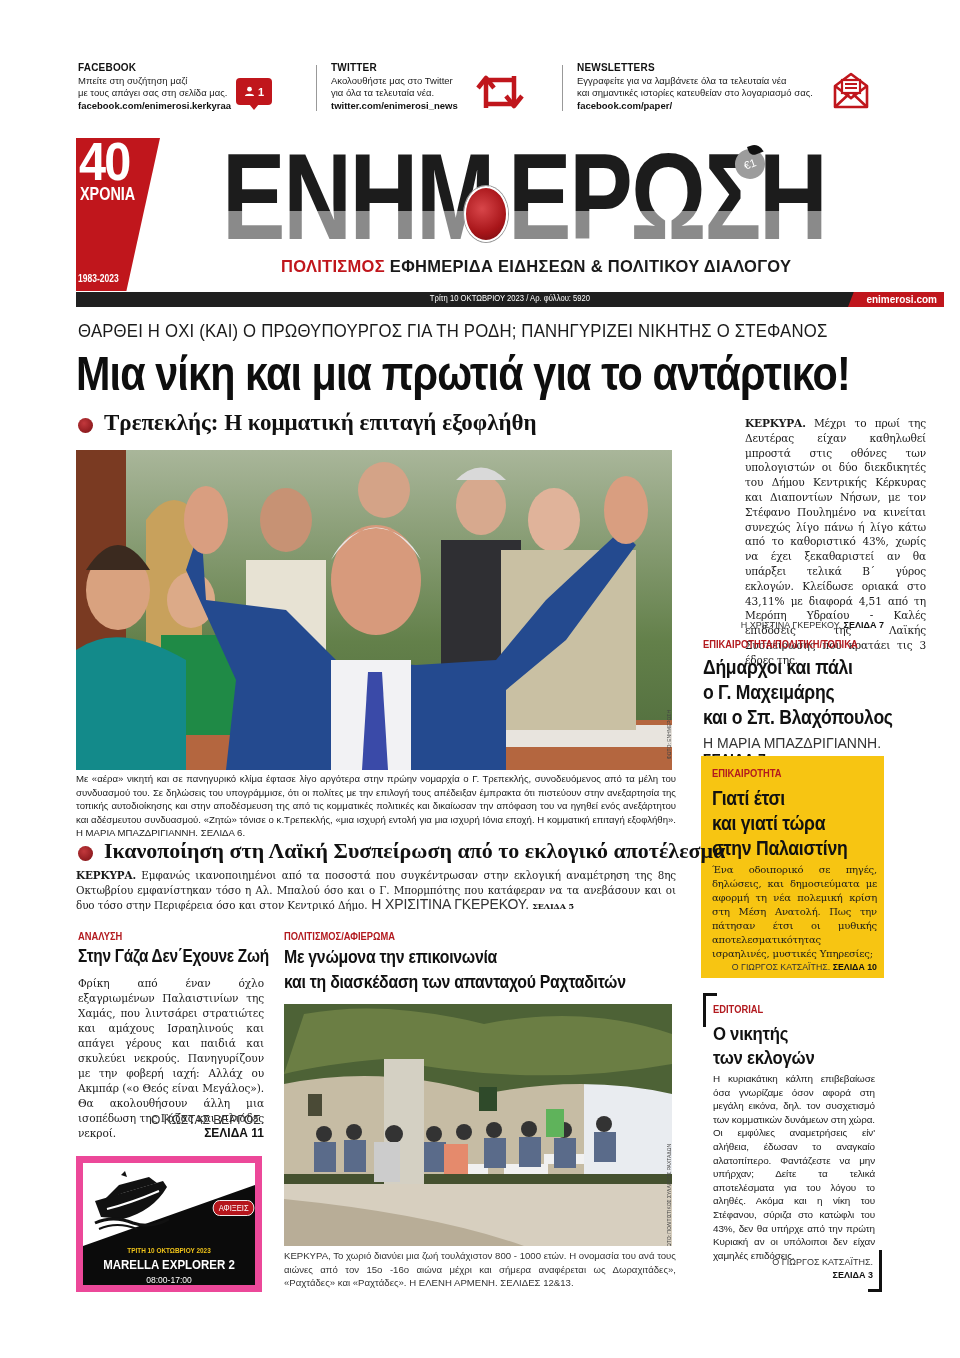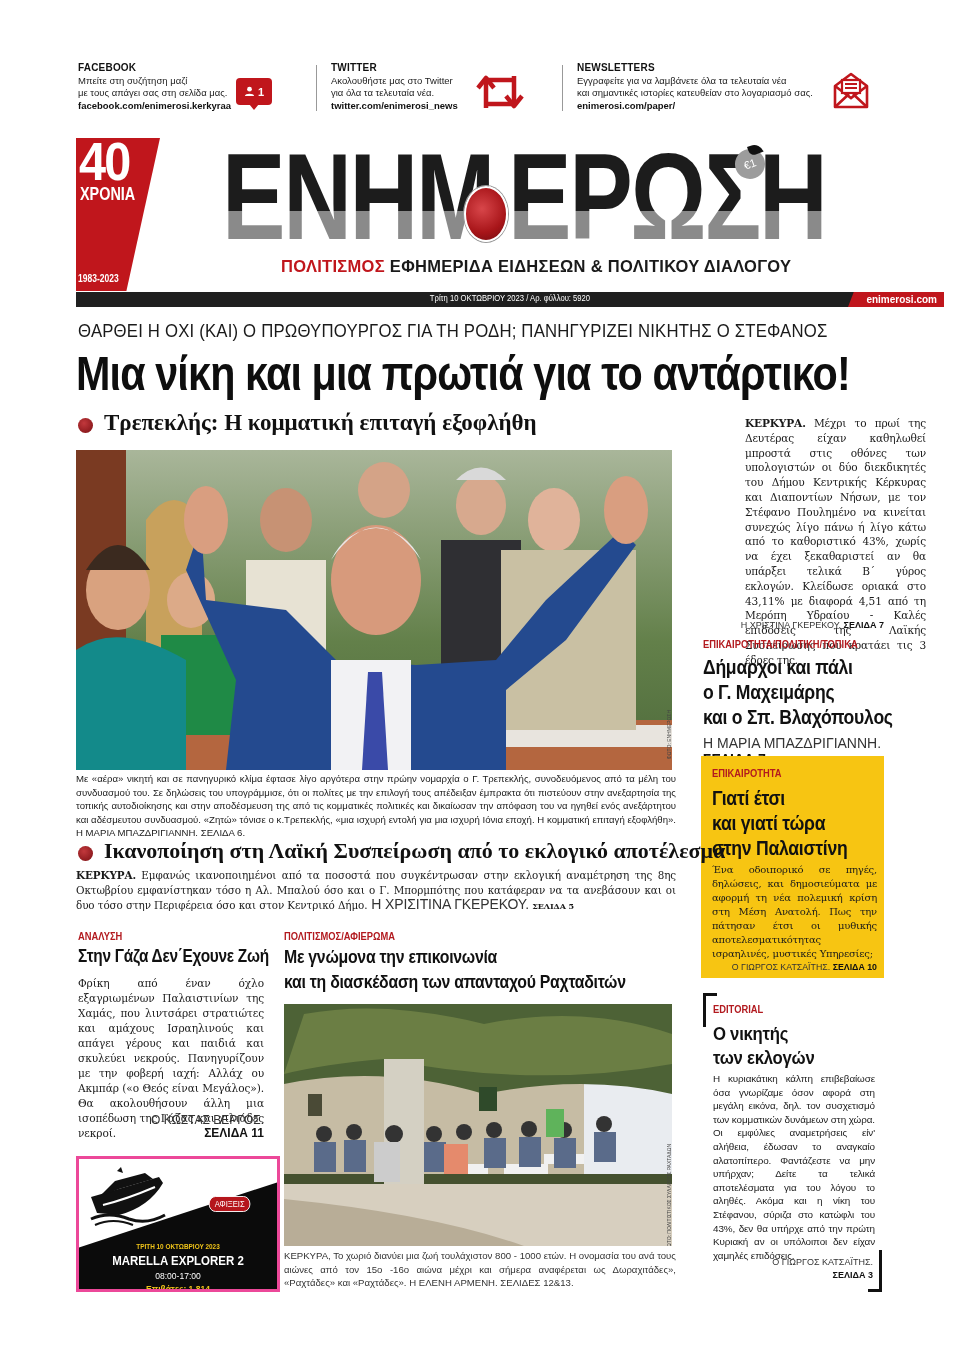--- a/index.html
+++ b/index.html
@@ -52,21 +52,21 @@
   .caption { position: absolute; font-size: 9.6px; line-height: 13.5px; color: #1a1a1a; text-align: justify; }
   .body-serif { position: absolute; font-family: "DejaVu Serif", serif; color: #1a1a1a; text-align: justify; }
   .byline { font-family: "Liberation Sans", sans-serif; color: #333; }
   .byline b { font-family: Liberation Sans, sans-serif; font-weight: bold; color: #111; }
 
   .section-label { position: absolute; font-size: 11px; font-weight: bold; color: #b21a1f; transform: scaleX(0.85); transform-origin: left; white-space: nowrap; }
   .sans-head { position: absolute; font-weight: bold; color: #111; letter-spacing: -0.3px; transform: scaleX(0.88); transform-origin: left; }
 
   .yellow-box { position: absolute; left: 701px; top: 756px; width: 183px; height: 222px; background: #f7c512; }
 
-  .ad { position: absolute; left: 76px; top: 1156px; width: 204px; height: 136px; overflow: hidden; border: 3px solid #ec4899; }
+  .ad { position: absolute; left: 76px; top: 1156px; width: 186px; height: 136px; overflow: hidden; border: 7px solid #ec4899; }
   .ad .blk { position: absolute; inset: 0; background: #0b0b0b; clip-path: polygon(0 68%, 100% 18%, 100% 100%, 0 100%); }
   .ad .pill { position: absolute; left: 126px; top: 37px; background: #b5161c; color: #fff; font-size: 9px; padding: 2px 6px; border-radius: 9px; border: 1px solid #fff; transform: scaleX(0.85); }
   .ad .d { position: absolute; left: 0; right: 0; top: 83px; text-align: center; color: #f0c419; font-size: 8px; font-weight: bold; transform: scaleX(0.8); }
   .ad .ship { position: absolute; left: 0; right: 0; top: 94px; text-align: center; color: #fff; font-size: 13.5px; font-weight: bold; transform: scaleX(0.85); }
   .ad .hrs { position: absolute; left: 0; right: 0; top: 111px; text-align: center; color: #fff; font-size: 9.5px; transform: scaleX(0.9); }
   .ad .pax { position: absolute; left: 0; right: 0; top: 124px; text-align: center; color: #f0c419; font-size: 9.5px; font-weight: bold; transform: scaleX(0.9); }
 
   .bracket { position: absolute; border-color: #111; border-style: solid; }
 </style>
 </head>
@@ -101,21 +101,21 @@
   <path d="M40 6 V34 H14" fill="none" stroke="#c0161c" stroke-width="4.5" stroke-linejoin="round"></path>
   <path d="M32 26 L40 36 L48 26" fill="none" stroke="#c0161c" stroke-width="4.5" stroke-linejoin="round"></path>
 </svg>
 
 <div class="social-divider" style="left:562px;"></div>
 
 <div class="social-block" style="left:577px;">
   <div class="s-title">NEWSLETTERS</div>
   <div>Εγγραφείτε για να λαμβάνετε όλα τα τελευταία νέα</div>
   <div>και σημαντικές ιστορίες κατευθείαν στο λογαριασμό σας.</div>
-  <div class="s-link">enimerosi.com/paper/</div>
+  <div class="s-link">facebook.com/paper/</div>
 </div>
 <svg class="abs" style="left:832px;top:70px;" width="38" height="40" viewBox="0 0 38 40">
   <path d="M3 16 L19 4 L35 16 V37 H3 Z" fill="none" stroke="#c0161c" stroke-width="2.6" stroke-linejoin="round"></path>
   <path d="M3 37 L17 24 M35 37 L21 24" fill="none" stroke="#c0161c" stroke-width="2.6"></path>
   <path d="M3 16 L19 28 L35 16" fill="none" stroke="#c0161c" stroke-width="2.6"></path>
   <rect x="10" y="10" width="18" height="13" fill="#fff" stroke="#c0161c" stroke-width="2.2"></rect>
   <path d="M13 14 H25 M13 18 H25" stroke="#c0161c" stroke-width="1.8"></path>
 </svg>
 
 <div class="anniv">

